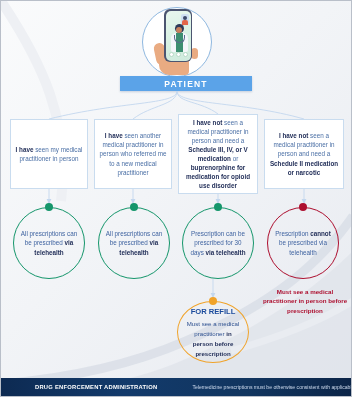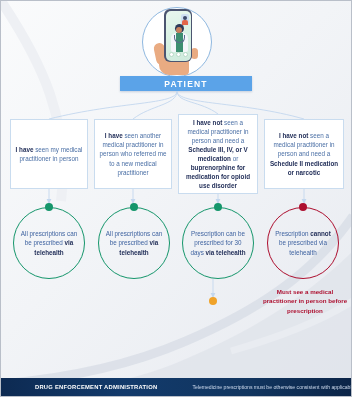--- a/index.html
+++ b/index.html
@@ -346,19 +346,25 @@
   <div class="outcome green-ring" id="outcome-3">
     <span class="lbl"><span>Prescription can be prescribed for 30 days </span><b>via telehealth</b></span>
   </div>
   <div class="outcome red-ring" id="outcome-4">
     <span class="lbl"><span>Prescription </span><b>cannot</b><span> be prescribed via telehealth</span></span>
   </div>
 
   <div class="red-note">Must see a medical practitioner in person before prescription</div>
 
   <div class="node-dot dot-amber" id="dot-refill"></div>
+  <div class="outcome amber-ring" id="outcome-refill">
+    <span>
+      <span class="refill-title">FOR REFILL</span>
+      <span class="refill-body"><span>Must see a medical practitioner </span><b>in person before prescription</b></span>
+    </span>
+  </div>
 
   <div id="footer">
     <span id="footer-brand">DRUG ENFORCEMENT ADMINISTRATION</span>
     <span id="footer-note">Telemedicine prescriptions must be otherwise consistent with applicable state and federal laws.</span>
   </div>
 
 </div>
 
 </body></html>

